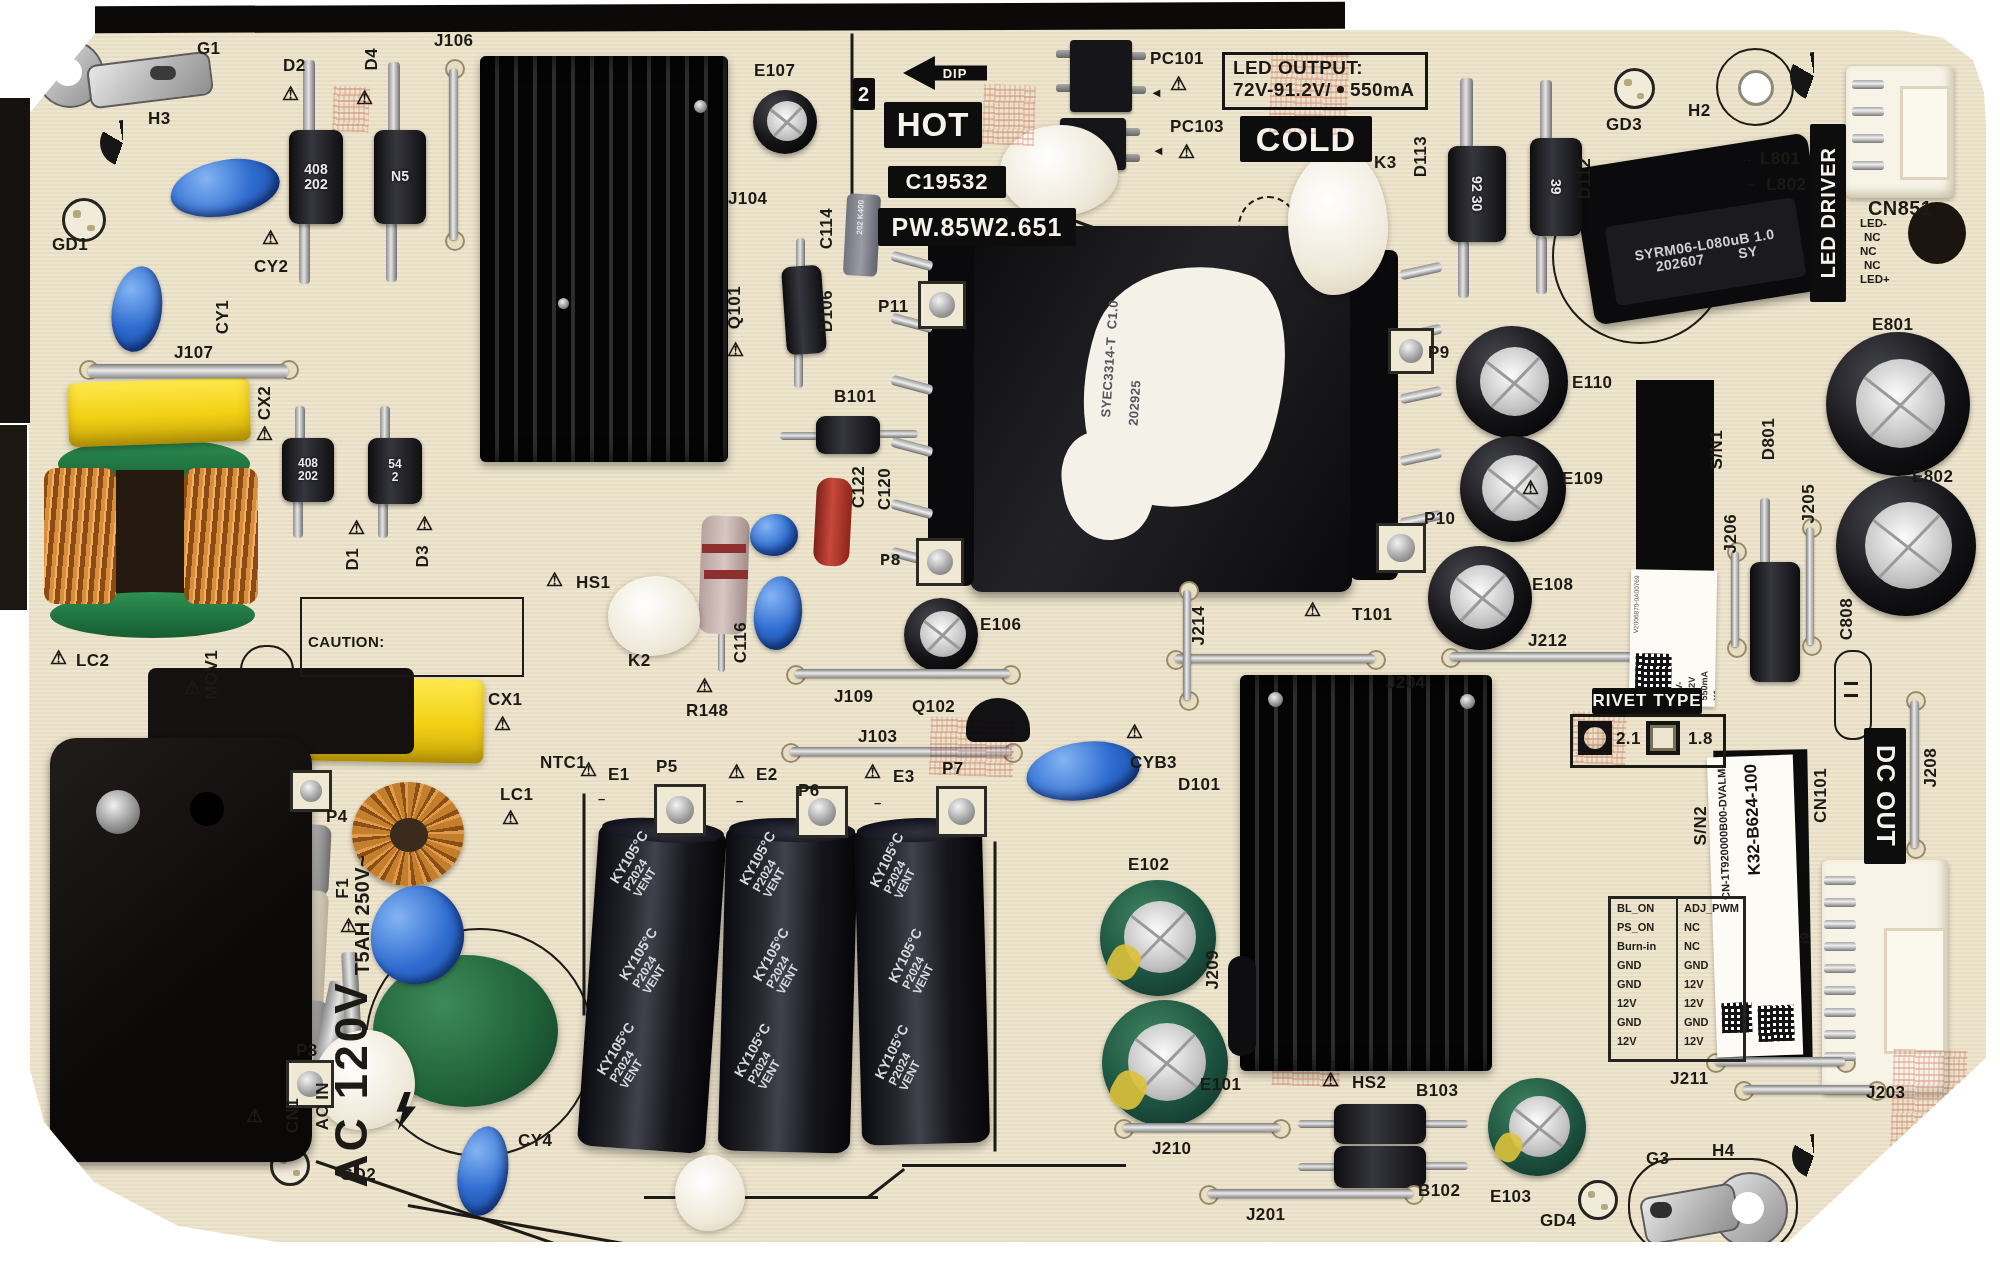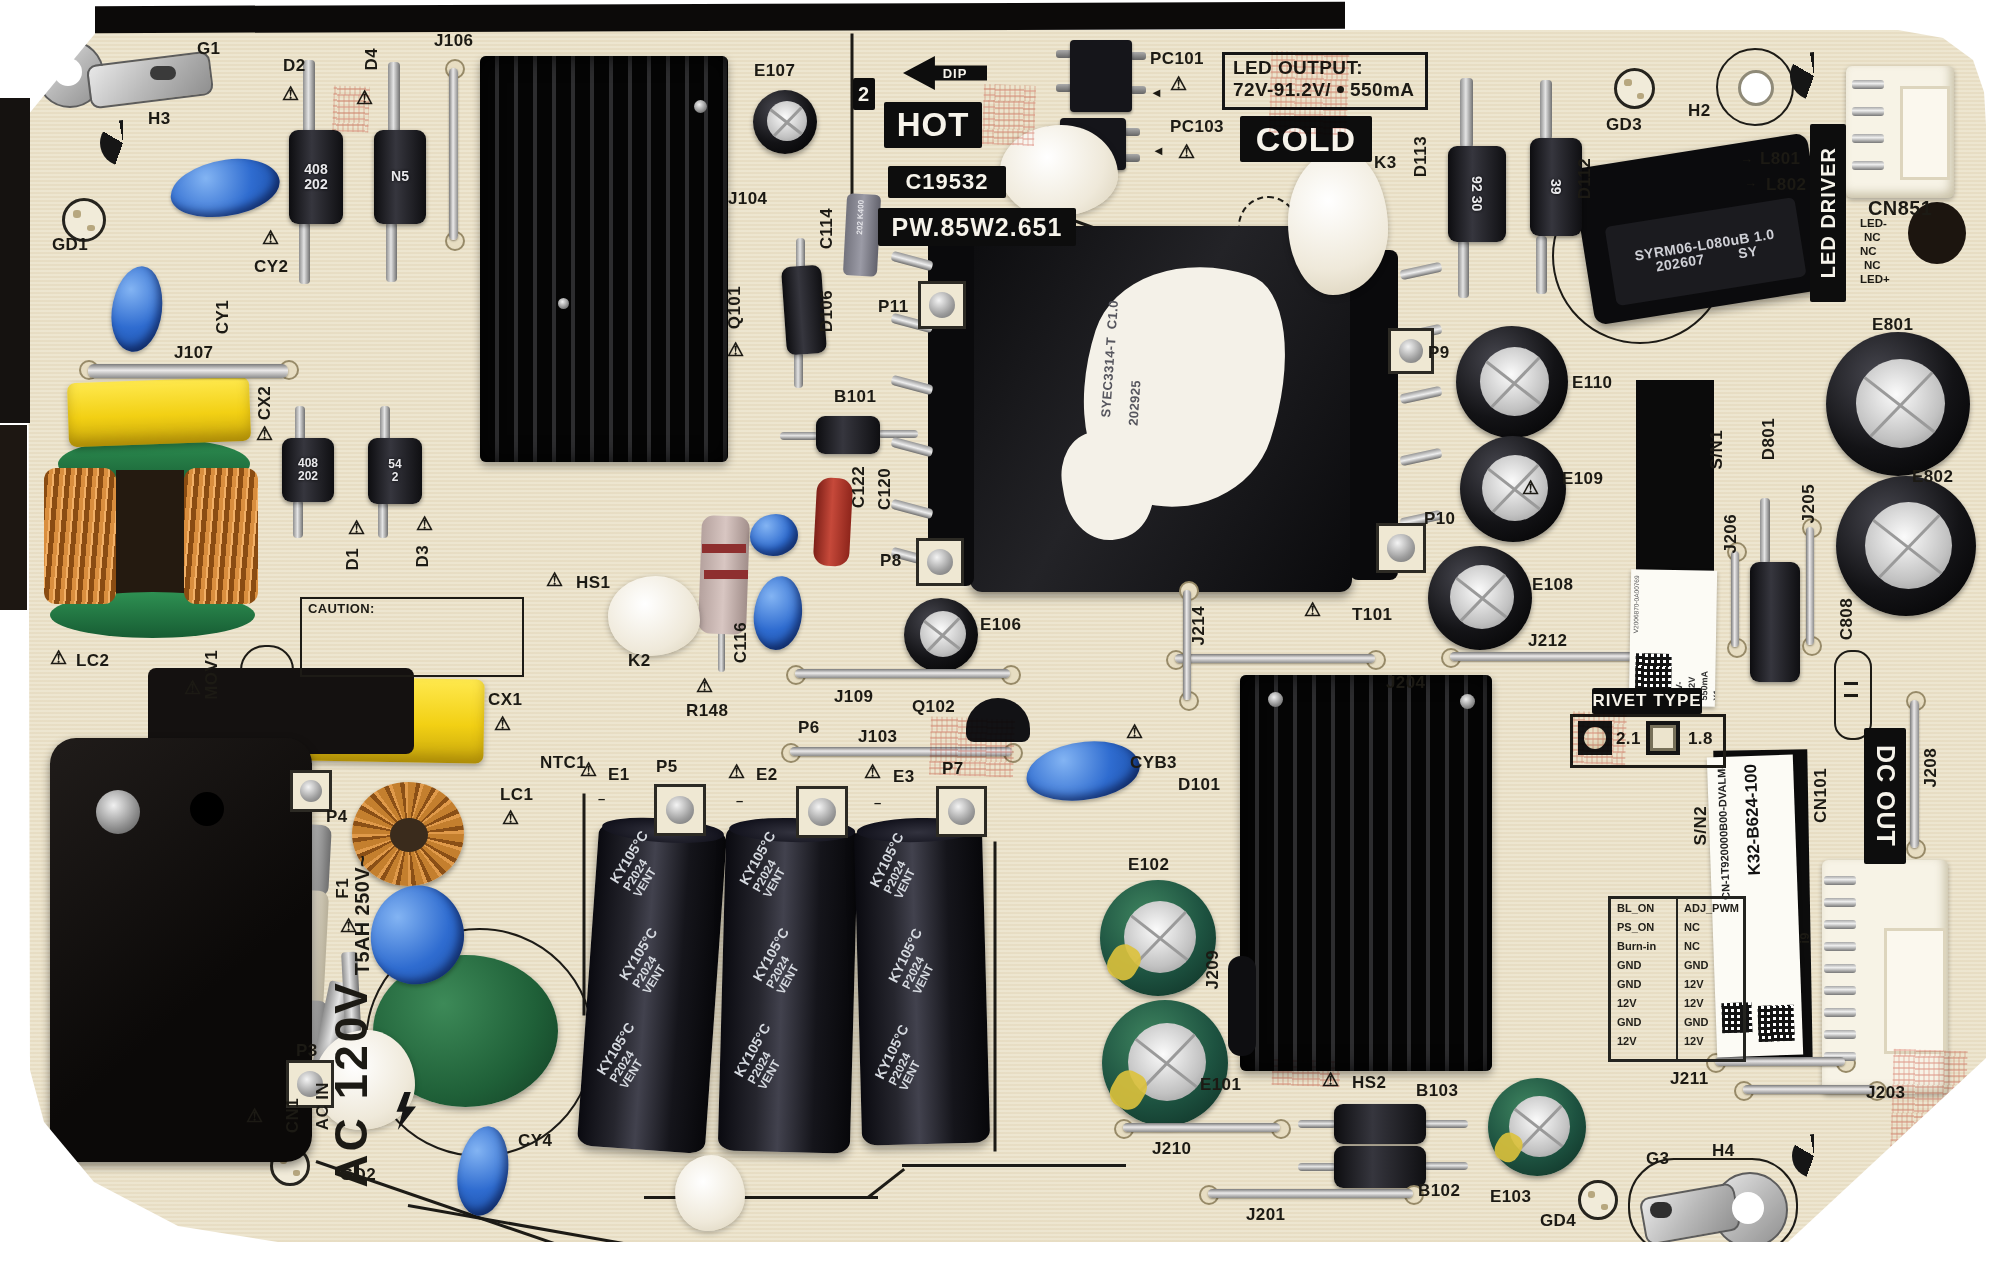--- a/index.html
+++ b/index.html
@@ -175,21 +175,21 @@
     <div style="position:absolute;left:1194px;top:22px;width:206px;height:58px;border:3px solid #161616;z-index:40;padding:3px 8px;box-sizing:border-box;">
       <div class="lbl" style="position:static;font-size:19px;">LED OUTPUT:</div>
       <div style="display:flex;align-items:center;gap:6px;margin-top:3px;">
         <span class="lbl" style="position:static;font-size:19px;font-weight:bold;">72V-91.2V/</span>
         <span style="width:7px;height:7px;border-radius:50%;background:#1c1a14;display:inline-block;"></span>
         <span class="lbl" style="position:static;font-size:19px;font-weight:bold;">550mA</span>
       </div>
     </div>
 
     <div style="position:absolute;left:272px;top:567px;width:224px;height:80px;border:2.5px solid #1d1b16;z-index:40;padding:3px 6px;box-sizing:border-box;">
-      <div class="lbl" style="position:static;font-size:13px;">CAUTION:</div>
+      <div class="lbl" style="position:static;font-size:15px;margin-top:32px;">CAUTION:</div>
     </div>
 
     <div class="box-black" style="left:1564px;top:658px;width:110px;height:26px;font-size:17px;">
       <span>RIVET TYPE</span>
       </div>
     <div style="position:absolute;left:1542px;top:684px;width:150px;height:48px;border:3px solid #1d1b16;z-index:40;"></div>
     <div class="rivA" style="left:1550px;top:691px;">
         <div></div>
       </div>
     <span class="lbl" style="left:1588px;top:700px;z-index:41;">2.1</span>
@@ -425,34 +425,34 @@
       <span class="lbl" style="left: 460px; top: 661px;">CX1</span>
       <span class="lbl" style="left: 548px; top: 544px;">HS1</span>
       <span class="lbl" style="left: 600px; top: 622px;">K2</span>
       <span class="lbl" style="left: 658px; top: 672px;">R148</span>
       <span class="lbl v" style="left: 704px; top: 592px;">C116</span>
       <span class="lbl v" style="left: 822px; top: 436px;">C122</span>
       <span class="lbl v" style="left: 848px; top: 438px;">C120</span>
       <span class="lbl" style="left: 580px; top: 736px;">E1</span>
       <span class="lbl" style="left: 628px; top: 728px;">P5</span>
       <span class="lbl" style="left: 728px; top: 736px;">E2</span>
-      <span class="lbl" style="left: 770px; top: 689px;">P6</span>
+      <span class="lbl" style="left: 770px; top: 752px;">P6</span>
       <span class="lbl" style="left: 865px; top: 738px;">E3</span>
       <span class="lbl" style="left: 914px; top: 730px;">P7</span>
       <span class="lbl" style="left: 806px; top: 658px;">J109</span>
       <span class="lbl" style="left: 830px; top: 698px;">J103</span>
       <span class="lbl" style="left: 952px; top: 586px;">E106</span>
       <span class="lbl" style="left: 884px; top: 668px;">Q102</span>
       <span class="lbl" style="left: 1102px; top: 724px;">CYB3</span>
       <span class="lbl" style="left: 1150px; top: 746px;">D101</span>
       <span class="lbl v" style="left: 698px; top: 256px;">Q101</span>
       <span class="lbl v" style="left: 790px; top: 260px;">D106</span>
       <span class="lbl" style="left: 806px; top: 358px;">B101</span>
       <span class="lbl" style="left: 850px; top: 268px;">P11</span>
-      <span class="lbl" style="left: 852px; top: 522px;">P8</span>
+      <span class="lbl" style="left: 852px; top: 522px; font-family: Liberation Mono, monospace;">P8</span>
       <span class="lbl" style="left: 700px; top: 160px;">J104</span>
       <span class="lbl v" style="left: 790px; top: 178px;">C114</span>
       <span class="lbl" style="left: 726px; top: 32px;">E107</span>
       <span class="lbl" style="left: 1122px; top: 20px;">PC101</span>
       <span class="lbl" style="left: 1142px; top: 88px;">PC103</span>
       <span class="lbl sm" style="left: 1122px; top: 56px;">◄</span>
       <span class="lbl sm" style="left: 1124px; top: 114px;">◄</span>
       <span class="lbl" style="left: 1346px; top: 124px;">K3</span>
       <span class="lbl v" style="left: 1384px; top: 106px;">D113</span>
       <span class="lbl v" style="left: 1548px; top: 128px;">D112</span>

